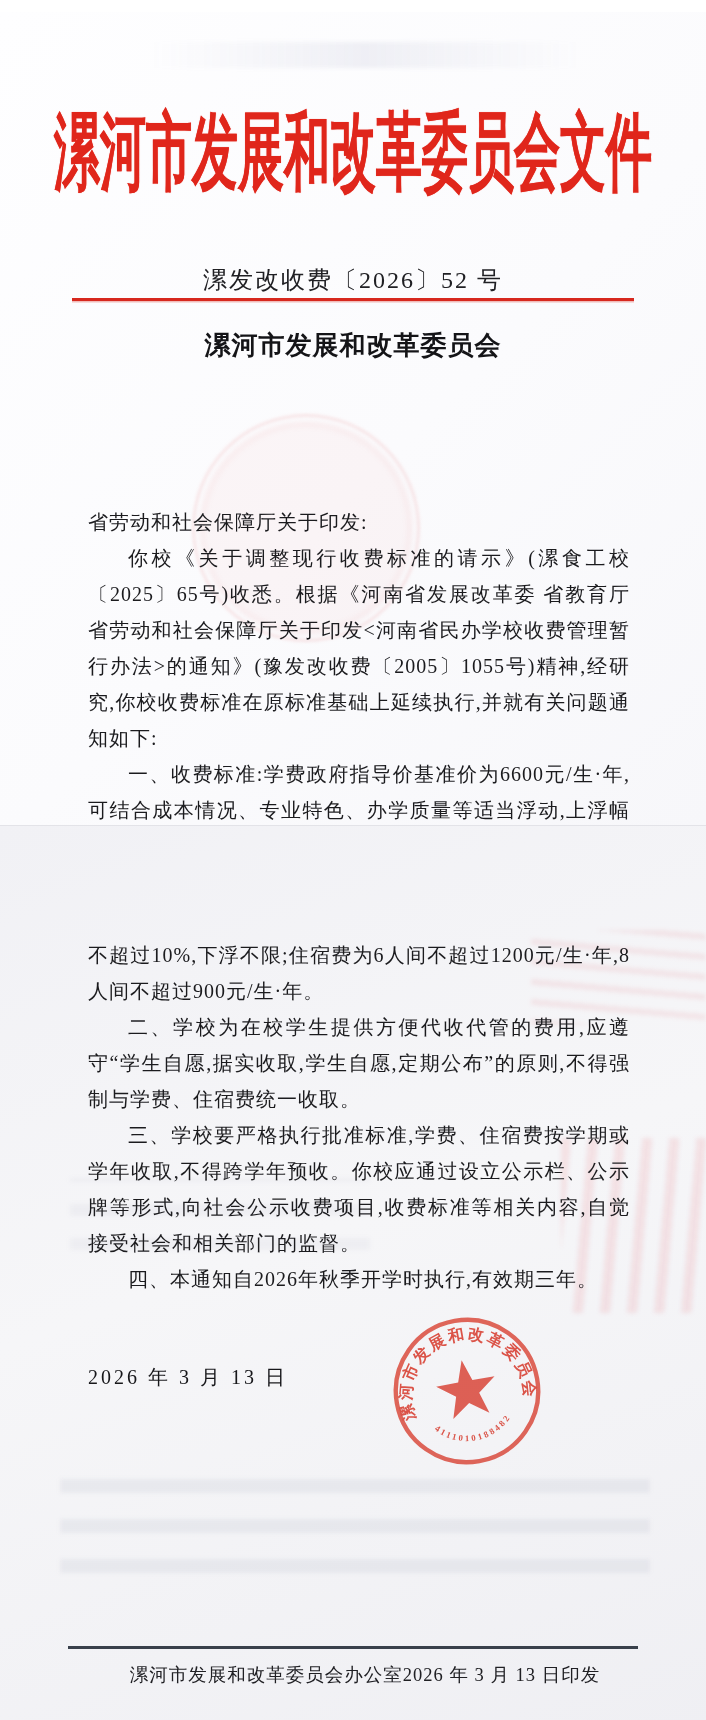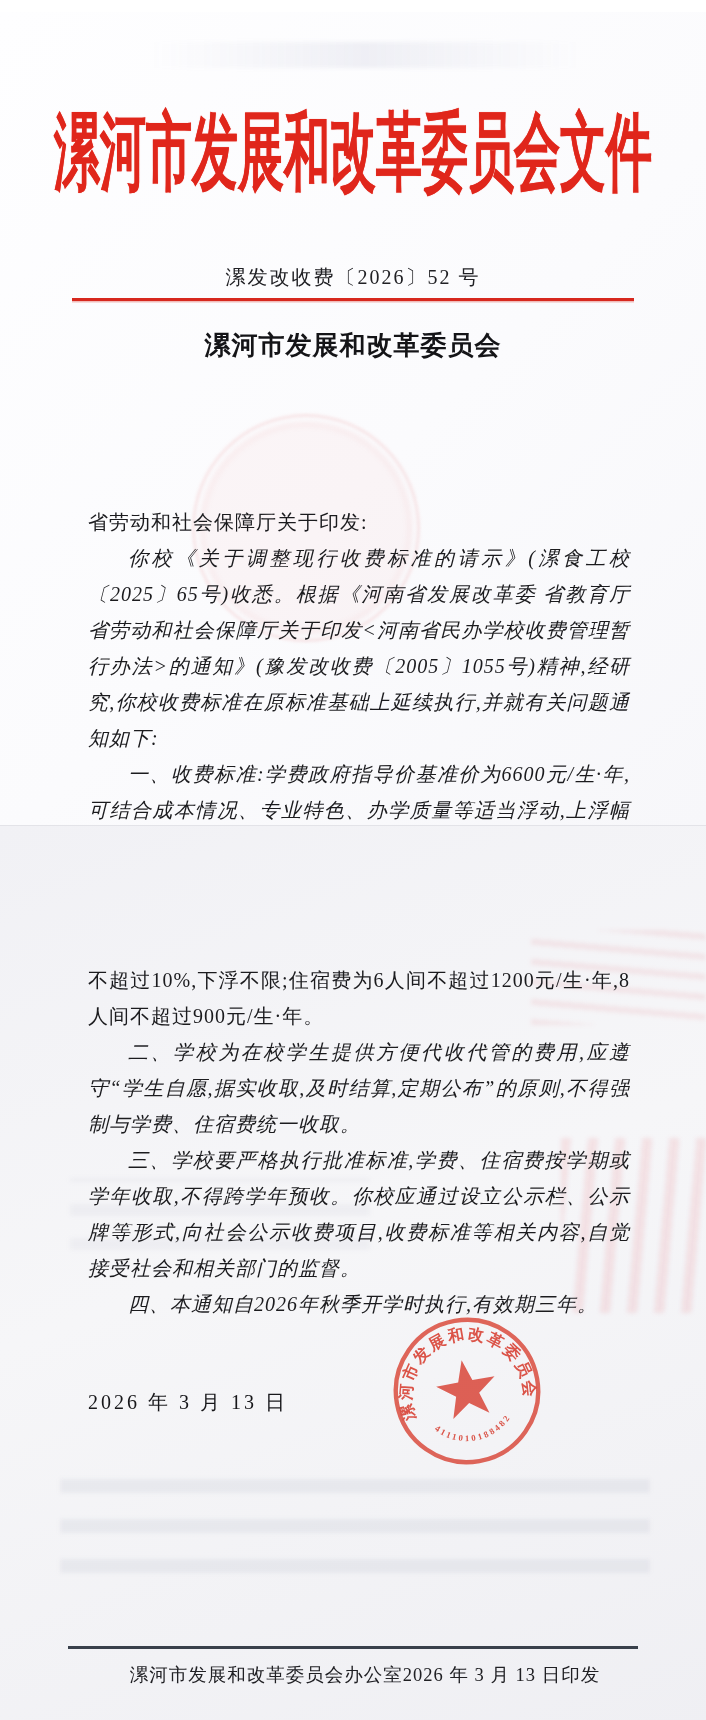--- a/index.html
+++ b/index.html
@@ -11,36 +11,36 @@
   .page{position:absolute;left:0;width:706px;}
   .page1{top:0;height:813px;background:linear-gradient(135deg,#fefeff 0%,#fbfbfd 55%,#f7f7fa 100%);}
   .page2{top:813px;height:907px;background:linear-gradient(160deg,#f1f1f5 0%,#f6f6f8 45%,#efeff3 100%);border-top:1px solid #e3e3e8;}
 
   .banner{
     position:absolute;top:99px;left:0;width:100%;text-align:center;
     font-size:46px;font-weight:bold;line-height:1;letter-spacing:0px;
     color:#e0261b;transform:scaleY(1.85);transform-origin:50% 0;
     text-shadow:0 0 .5px #e0261b;white-space:nowrap;
   }
-  .docnum{position:absolute;top:252px;left:0;width:100%;text-align:center;font-size:20px;letter-spacing:2px;color:#202024;}
+  .docnum{position:absolute;top:252px;left:0;width:100%;text-align:center;font-size:24px;letter-spacing:2px;color:#202024;}
   .redline{position:absolute;top:286px;left:72px;width:562px;height:3px;background:#d7281e;box-shadow:0 1.5px 0 rgba(215,40,30,.30);}
 
   .title{position:absolute;top:313px;left:0;width:100%;text-align:center;font-weight:bold;font-size:26px;line-height:42px;letter-spacing:1px;color:#141417;}
 
   .ghost-seal{
     position:absolute;top:402px;left:192px;width:222px;height:222px;border-radius:50%;
     border:3px solid rgba(226,96,96,.14);filter:blur(1.5px);
     background:radial-gradient(circle at 50% 50%, rgba(230,120,120,.05) 0 62%, rgba(230,100,100,.09) 66%, transparent 70%);
   }
 
   .bodytext{position:absolute;left:88px;width:542px;font-size:20px;line-height:36px;text-align:justify;letter-spacing:1px;color:#1b1b1e;}
   .body1{top:492px;}
-  .body2{top:136px;}
+  .body2{top:111px;}
   .bodytext p{margin:0;padding:0;}
-  .ind{text-indent:2em;font-style:italic;}
+  .ind{text-indent:2em;}
   .noind{text-indent:0;}
 
   .date-line{margin-top:62px;padding-right:98px;letter-spacing:3px;font-size:20px;text-indent:0;color:#17171a;}
 
   .seal{position:absolute;top:487px;left:389px;width:156px;height:156px;mix-blend-mode:multiply;opacity:.93;}
   .seal svg{transform:rotate(-10deg);}
 
   .footer{position:absolute;left:68px;top:820px;width:570px;}
   .footer-line{height:2.5px;background:#39404b;}
   .footer-row{display:flex;justify-content:center;padding:13px 6px 0 30px;font-size:18.5px;letter-spacing:1px;color:#202024;}
@@ -80,21 +80,21 @@
   </div>
 
   <div class="page page2">
     <div class="smudge sm-p2a"></div>
     <div class="smudge sm-p2b"></div>
     <div class="smudge sm-p2c"></div>
     <div class="smudge sm-p2d"></div>
 
     <div class="bodytext body2">
       <p class="noind">不超过10%,下浮不限;住宿费为6人间不超过1200元/生·年,8人间不超过900元/生·年。</p>
-      <p class="ind">二、学校为在校学生提供方便代收代管的费用,应遵守“学生自愿,据实收取,及时结算,定期公布”的原则,不得强制与学费、住宿费统一收取。</p>
+      <p class="ind">二、学校为在校学生提供方便代收代管的费用,应遵守“学生自愿,据实收取,学生自愿,定期公布”的原则,不得强制与学费、住宿费统一收取。</p>
       <p class="ind">三、学校要严格执行批准标准,学费、住宿费按学期或学年收取,不得跨学年预收。你校应通过设立公示栏、公示牌等形式,向社会公示收费项目,收费标准等相关内容,自觉接受社会和相关部门的监督。</p>
       <p class="ind">四、本通知自2026年秋季开学时执行,有效期三年。</p>
       <div class="date-line">2026 年 3 月 13 日</div>
     </div>
 
     <div class="seal">
       <svg viewBox="0 0 160 160" width="156" height="156">
         <circle cx="80" cy="80" r="73" fill="none" stroke="#e34a3c" stroke-width="4.5" opacity="0.9"></circle>
         <path id="arcTop" d="M 23 96 A 58 58 0 1 1 137 96" fill="none"></path>
         <text font-size="16.5" fill="#e34a3c" letter-spacing="2.5" font-weight="bold">

